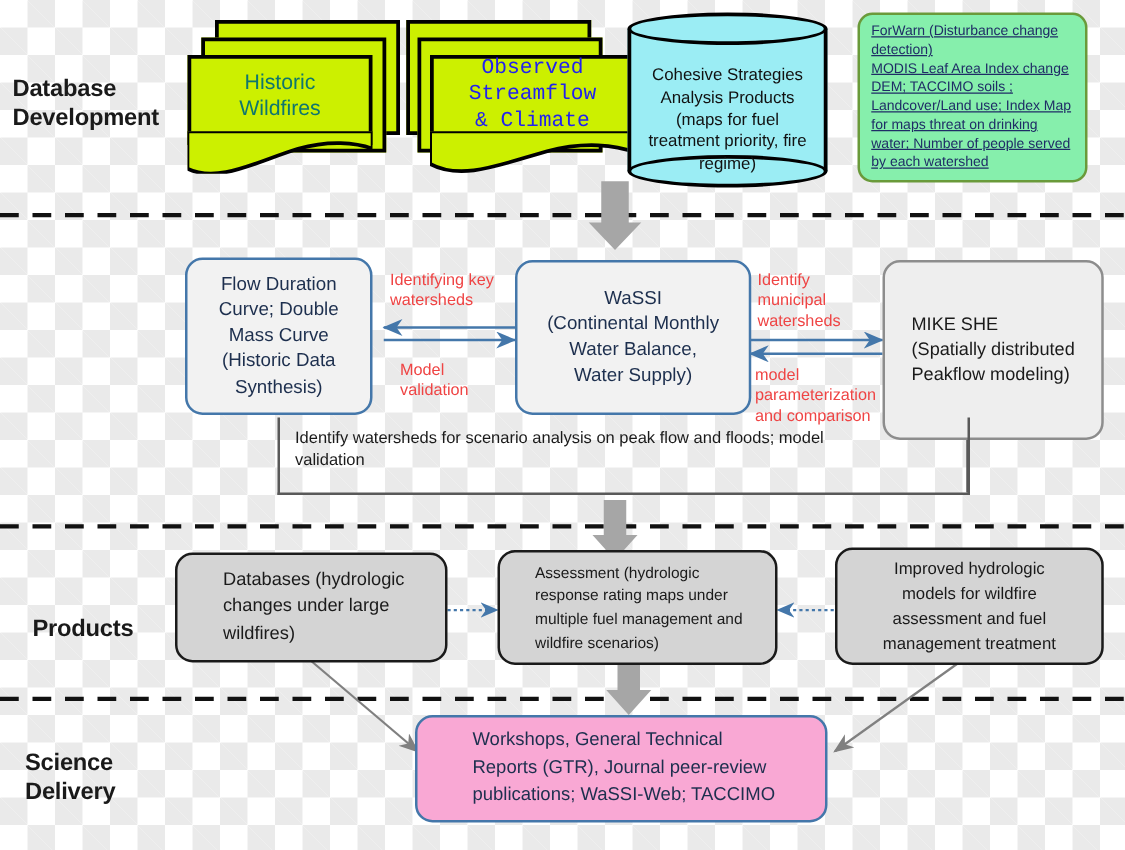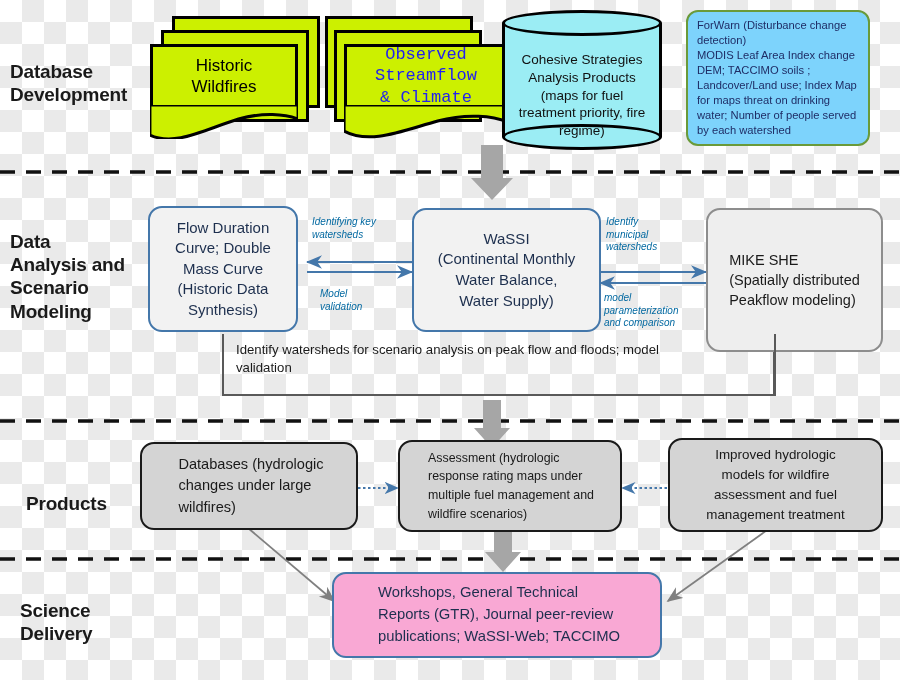--- a/index.html
+++ b/index.html
@@ -29,61 +29,61 @@
   }
   .docstack .front{
     position:absolute;background:#ccf000;border:3px solid #000;box-sizing:border-box;
     display:flex;align-items:center;justify-content:center;text-align:center;
     border-bottom-left-radius:0;
   }
   .wave{
     position:absolute;left:-3px;bottom:-26px;width:calc(100% + 6px);height:34px;
   }
   .doc-text{font-size:17px;line-height:1.25;font-weight:normal;position:relative;top:-4px;}
-  .t-red{color:#000000;}
+  .t-red{color:#0f766e;}
   .t-blue{color:#2222ee;}
 
   .cyl{position:absolute;}
   .cyl-body{
     position:absolute;left:0;right:0;top:13px;bottom:13px;
     background:#9bedf4;border-left:3px solid #000;border-right:3px solid #000;box-sizing:border-box;
   }
   .cyl-top,.cyl-bot{
     position:absolute;left:0;right:0;height:26px;border:3px solid #000;border-radius:50%;
     box-sizing:border-box;background:#9bedf4;
   }
   .cyl-top{top:0;}
   .cyl-bot{bottom:0;background:#9bedf4;}
   .cyl-label{
     position:absolute;left:4px;right:4px;top:28px;bottom:18px;
     display:flex;align-items:center;justify-content:center;text-align:center;
     font-size:13.5px;line-height:1.32;color:#111;z-index:3;margin-top:21px;
   }
 
   .greenbox{
-    position:absolute;background:#7dd3fc;border:2px solid #6a9a3a;border-radius:12px;
+    position:absolute;background:#86efac;border:2px solid #6a9a3a;border-radius:12px;
     box-sizing:border-box;padding:6px 8px 20px 9px;
-    font-size:11.2px;line-height:1.345;color:#1f2d66;
+    font-size:11.2px;line-height:1.345;color:#1f2d66;text-decoration:underline;
   }
 
   
   .rbox{
     position:absolute;box-sizing:border-box;border-radius:14px;
     display:flex;align-items:center;justify-content:center;text-align:center;
   }
   .blue-outline{background:#f2f2f2;border:2px solid #4477aa;color:#1d2f4e;}
   .gray-outline{background:#eeeeee;border:2px solid #8d8d8d;color:#1a1a1a;}
   .gray-fill{background:#d4d4d4;border:2px solid #1a1a1a;color:#1a1a1a;}
   .blue-fill{background:#f9a8d4;border:2px solid #4477aa;color:#1d2f4e;}
 
   .rbox .txt{padding:4px 10px;}
   .left-text .txt{text-align:left;}
 
   
-  .cap{position:absolute;font-size:10px;line-height:1.25;color:#0369a1;font-style:italic;}
+  .cap{position:absolute;font-size:13px;line-height:1.25;color:#ef4444;}
 
   
   .elbow-note{
     position:absolute;box-sizing:border-box;
     border-left:2px solid #595959;border-right:2px solid #595959;border-bottom:2px solid #595959;
     font-size:13.2px;line-height:1.35;color:#1a1a1a;
     padding:7px 10px 6px 12px;
   }
 </style>
 </head>
@@ -136,26 +136,20 @@
 
     <line x1="248" y1="528" x2="334" y2="601" stroke="#808080" stroke-width="1.8" marker-end="url(#thin-gray-arrow)"></line>
     <line x1="770" y1="528" x2="668" y2="601" stroke="#808080" stroke-width="1.8" marker-end="url(#thin-gray-arrow)"></line>
   </svg>
 
   <div class="lbl" style="left:10px;top:60px;font-size:19px;">
     <div>Database</div>
     <div>Development</div>
   </div>
 
-  <div class="lbl" style="left:10px;top:230px;font-size:19px;">
-    <div>Data</div>
-    <div>Analysis and</div>
-    <div>Scenario</div>
-    <div>Modeling</div>
-  </div>
 
   <div class="lbl" style="left:26px;top:492px;font-size:19px;">
     <div>Products</div>
   </div>
 
   <div class="lbl" style="left:20px;top:599px;font-size:19px;">
     <div>Science</div>
     <div>Delivery</div>
   </div>
 

